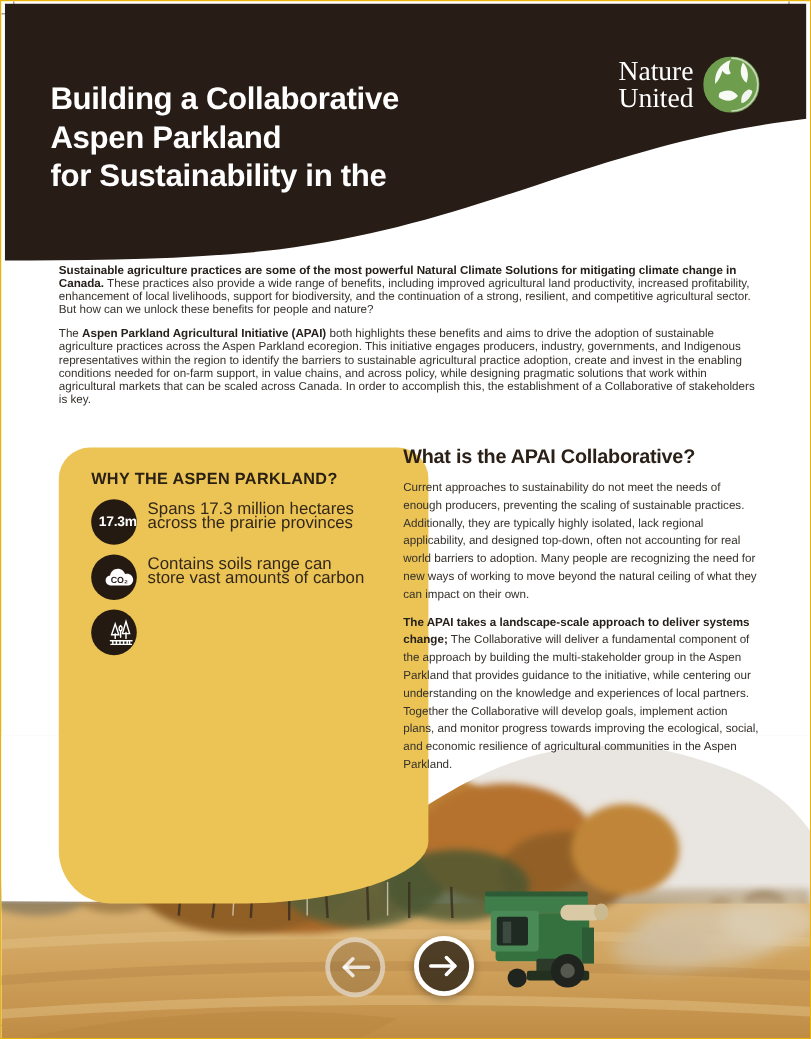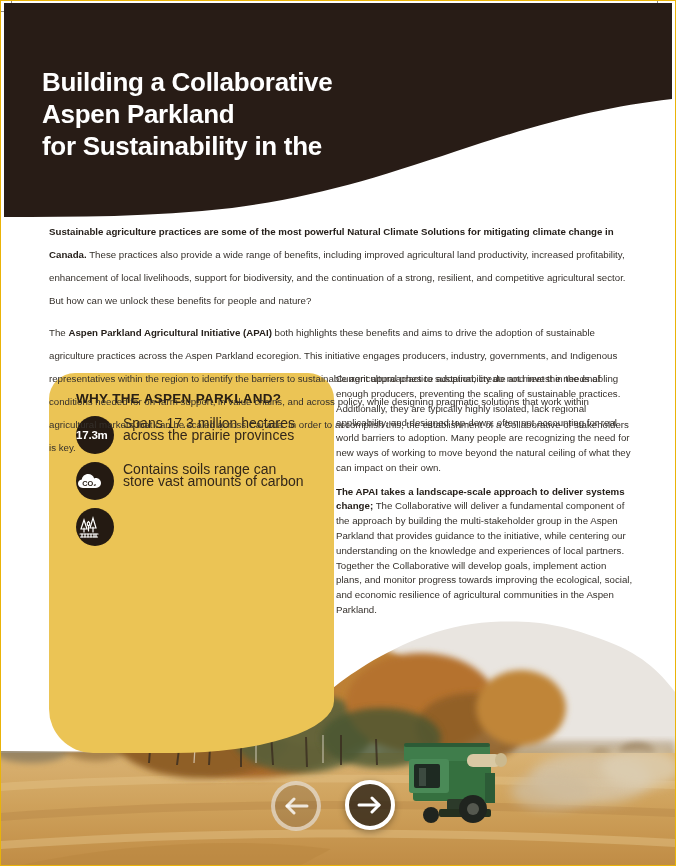--- a/index.html
+++ b/index.html
@@ -15,35 +15,35 @@
   .header-title{
     position:absolute;top:48px;left:41px;z-index:4;color:#ffffff;
     font-size:26px;line-height:32px;font-weight:800;letter-spacing:-0.3px;
   }
   .header-title span{display:block;}
   .logo{position:absolute;top:46px;right:42px;z-index:4;display:flex;align-items:center;gap:8px;}
   .logo-text{color:#ffffff;font-family:"Liberation Serif", serif;font-size:23px;line-height:22px;text-align:left;}
   .logo-text span{display:block;}
   .logo-globe{width:47px;height:47px;display:block;}
   
-  .intro{position:absolute;top:219px;left:48px;width:584px;z-index:3;font-size:9.7px;line-height:23px;color:#35302b;}
+  .intro{position:absolute;top:219px;left:48px;width:584px;z-index:3;font-size:9.7px;line-height:11px;color:#35302b;}
   .intro p{margin:0 0 9px 0;}
   .intro b{color:#26201b;}
   
   .why-box{
-    position:absolute;left:48px;top:372px;width:285px;height:380px;z-index:2;
+    position:absolute;left:48px;top:372px;width:308px;height:380px;z-index:2;
     background:#ebc455;
     border-radius:26px 26px 160px 44px / 26px 26px 52px 44px;
     box-sizing:border-box;padding:18px 26px 0 27px;color:#2e2315;
   }
   .why-heading{font-size:13.5px;font-weight:700;letter-spacing:0.3px;color:#2a2013;margin:0 0 10px 0;}
   .why-intro{font-size:11px;line-height:16.5px;margin:0 0 13px 0;color:#33271a;}
   .bullet{display:flex;align-items:flex-start;gap:9px;margin-bottom:8px;}
   .bullet-icon{flex:0 0 38px;width:38px;height:38px;border-radius:50%;background:#241a12;
-    display:flex;align-items:center;justify-content:flex-start;}
+    display:flex;align-items:center;justify-content:flex-end;}
   .badge-text{color:#ffffff;font-weight:800;font-size:11.5px;letter-spacing:-0.2px;}
   .bullet-text{font-size:14px;line-height:12px;padding-top:1px;width:186px;color:#33271a;}
   .main-col{position:absolute;left:335px;top:371px;width:297px;z-index:2;}
   .main-heading{font-size:16.5px;font-weight:800;color:#2b2018;margin:0 0 9px 0;letter-spacing:-0.2px;}
   .main-col p{font-size:9.7px;line-height:14.8px;margin:0 0 9px 0;color:#35302b;}
   .main-col b{color:#26201b;}
   
   .photo{position:absolute;left:0;top:612px;width:674px;height:252px;z-index:1;}
   
   .nav-btn{position:absolute;z-index:6;width:42px;height:42px;border-radius:50%;
@@ -66,20 +66,34 @@
   <svg class="header-wave" viewBox="0 0 668 218" preserveAspectRatio="none">
     <path d="M0 0 H668 V96 C600 104 545 118 468 143 C378 173 318 193 228 205 C148 214 70 214 0 214 Z" fill="#281c16"></path>
   </svg>
 
   <h1 class="header-title">
     <span>Building a Collaborative</span>
     <span>Aspen Parkland</span>
     <span>for Sustainability in the</span>
   </h1>
 
+  <div class="logo">
+    <div class="logo-text">
+      <span>Nature</span>
+      <span>United</span>
+    </div>
+    <svg class="logo-globe" viewBox="0 0 47 47">
+      <circle cx="23.5" cy="23.5" r="23.5" fill="#6f9d4e"></circle>
+      <path d="M23 3 C14 6 9 14 10 23 C13 20 15 16 16 12 C18 15 21 16 23 14 C21 11 21 7 23 3 Z" fill="#ffffff" opacity="0.95"></path>
+      <path d="M33 5 C30 12 31 18 36 22 C38 17 38 10 33 5 Z" fill="#ffffff" opacity="0.95"></path>
+      <path d="M14 30 C20 27 26 28 29 33 C25 38 18 38 13 34 C13 32 13 31 14 30 Z" fill="#ffffff" opacity="0.95"></path>
+      <path d="M37 28 C33 30 31 34 32 39 C36 38 40 34 41 29 C40 28 38 27 37 28 Z" fill="#ffffff" opacity="0.9"></path>
+      <path d="M23.5 1.5 a22 22 0 0 1 0 44" fill="none" stroke="#ffffff" stroke-width="1.4" opacity="0.6"></path>
+    </svg>
+  </div>
 
   <div class="intro">
     <p><b>Sustainable agriculture practices are some of the most powerful Natural Climate Solutions for mitigating climate change in Canada.</b><span> These practices also provide a wide range of benefits, including improved agricultural land productivity, increased profitability, enhancement of local livelihoods, support for biodiversity, and the continuation of a strong, resilient, and competitive agricultural sector. But how can we unlock these benefits for people and nature?</span></p>
     <p><span>The </span><b>Aspen Parkland Agricultural Initiative (APAI)</b><span> both highlights these benefits and aims to drive the adoption of sustainable agriculture practices across the Aspen Parkland ecoregion. This initiative engages producers, industry, governments, and Indigenous representatives within the region to identify the barriers to sustainable agricultural practice adoption, create and invest in the enabling conditions needed for on-farm support, in value chains, and across policy, while designing pragmatic solutions that work within agricultural markets that can be scaled across Canada. In order to accomplish this, the establishment of a Collaborative of stakeholders is key.</span></p>
   </div>
 
   <div class="why-box">
     <h2 class="why-heading">WHY THE ASPEN PARKLAND?</h2>
 
     <div class="bullet">
@@ -110,20 +124,21 @@
             <path d="M4 20 H22"></path>
             <path d="M6 20 V23 M9 20 V23 M12 20 V23 M15 20 V23 M18 20 V23 M20 20 V23"></path>
             <path d="M4.5 23 H21.5"></path>
           </g>
         </svg>
       </div>
     </div>
   </div>
 
   <div class="main-col">
+    <h2 class="main-heading">What is the APAI Collaborative?</h2>
     <p>Current approaches to sustainability do not meet the needs of enough producers, preventing the scaling of sustainable practices. Additionally, they are typically highly isolated, lack regional applicability, and designed top-down, often not accounting for real world barriers to adoption. Many people are recognizing the need for new ways of working to move beyond the natural ceiling of what they can impact on their own.</p>
     <p><b>The APAI takes a landscape-scale approach to deliver systems change;</b><span> The Collaborative will deliver a fundamental component of the approach by building the multi-stakeholder group in the Aspen Parkland that provides guidance to the initiative, while centering our understanding on the knowledge and experiences of local partners. Together the Collaborative will develop goals, implement action plans, and monitor progress towards improving the ecological, social, and economic resilience of agricultural communities in the Aspen Parkland.</span></p>
   </div>
 
   <svg class="photo" viewBox="0 0 674 252" preserveAspectRatio="none">
     <defs>
       <linearGradient id="fieldGrad" x1="0" y1="0" x2="0" y2="1">
         <stop offset="0" stop-color="#d9b273"></stop>
         <stop offset="0.45" stop-color="#cfa25c"></stop>
         <stop offset="1" stop-color="#c08c45"></stop>

